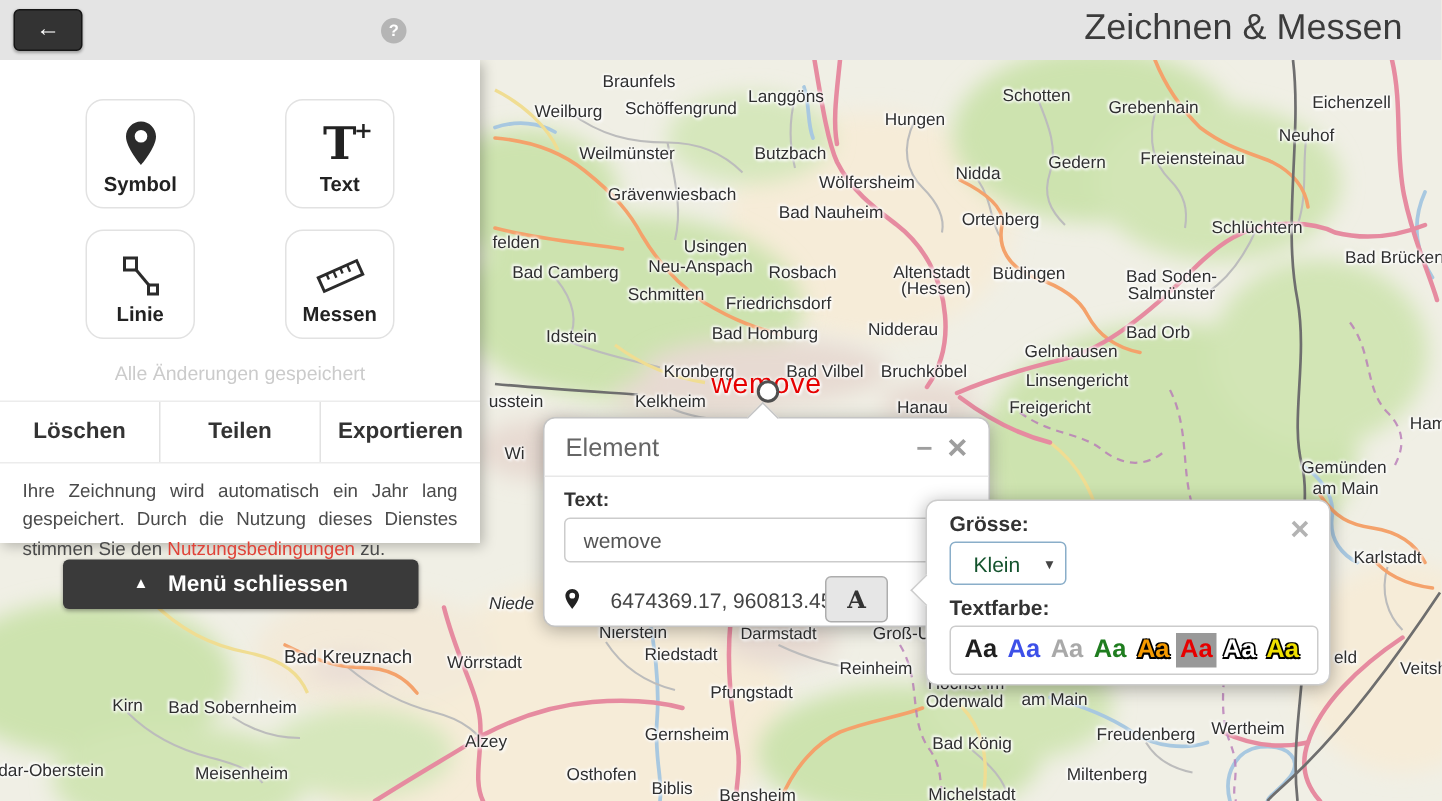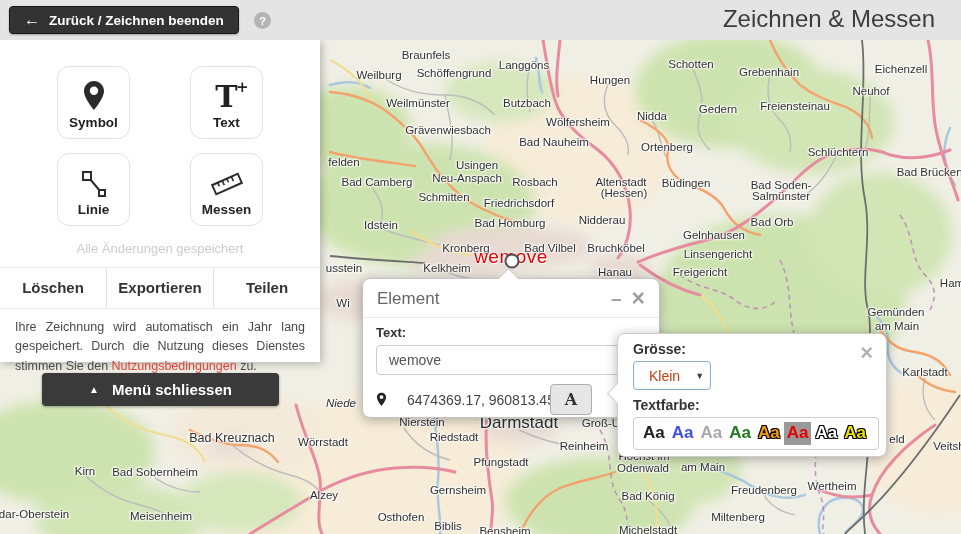--- a/index.html
+++ b/index.html
@@ -75,21 +75,21 @@
   
   #style-popup { position:absolute; left:617px; top:333px; width:270px; height:124px; background:#fff;
     border:1px solid #ccc; border-radius:8px; z-index:12; box-shadow:0 2px 12px rgba(0,0,0,.3); }
   #style-popup .notch { position:absolute; left:-8px; top:52px; width:15px; height:15px; background:#fff;
     transform:rotate(45deg); border-left:1px solid #ccc; border-bottom:1px solid #ccc; }
   #popup-close-icon { position:absolute; right:13px; top:6px; font-size:22px; color:#b3b3b3; font-weight:bold; cursor:pointer; }
   #popup-body { padding:7px 15px; }
   .popup-label { font-size:14px; font-weight:bold; color:#333; }
   #size-select { margin-top:4px; width:78px; height:29px; border:1px solid #8aaec9; border-radius:4px;
     display:flex; align-items:center; cursor:pointer; background:#fff; }
-  #size-select .val { font-size:14px; color:#c2410c; margin-left:15px; }
+  #size-select .val { font-size:14px; color:#14532d; margin-left:15px; }
   #size-select .caret { font-size:9px; color:#444; margin-left:15px; }
   #textfarbe-label { display:block; margin-top:7px; }
   #swatch-box { margin-top:4px; width:246px; height:33px; border:1px solid #ccc; border-radius:4px;
     display:flex; align-items:center; padding:0 6px; gap:1px; background:#fff; }
   .swatch { font-size:17px; font-weight:bold; padding:1px 3px; cursor:pointer; line-height:1.2; }
 </style>
 </head>
 <body>
 
 <div id="map">
@@ -259,21 +259,21 @@
       <span class="maplabel" style="left: 718px; top: 254px;">Linsengericht</span>
       <span class="maplabel" style="left: 700px; top: 272px;">Freigericht</span>
       <span class="maplabel" style="left: 343px; top: 303px;">Wi</span>
       <span class="maplabel" style="left: 896px; top: 312px;">Gemünden</span>
       <span class="maplabel" style="left: 897px; top: 326px;">am Main</span>
       <span class="maplabel" style="left: 952px; top: 283px;">Ham</span>
       <span class="maplabel" style="left: 925px; top: 372px;">Karlstadt</span>
       <span class="maplabel" style="left: 341px; top: 403px; font-style: italic;">Niede</span>
       <span class="maplabel" style="left: 404px; top: 422px; padding-left: 36px;">Nierstein</span>
       <span class="maplabel" style="left: 454px; top: 437px;">Riedstadt</span>
-      <span class="maplabel" style="left: 519px; top: 423px; font-size: 17px;">Darmstadt</span>
+      <span class="maplabel" style="left: 519px; top: 423px; font-size: 11px;">Darmstadt</span>
       <span class="maplabel" style="left: 601px; top: 423px;">Groß-U</span>
       <span class="maplabel" style="left: 584px; top: 446px;">Reinheim</span>
       <span class="maplabel" style="left: 232px; top: 438px; font-size: 12.5px;">Bad Kreuznach</span>
       <span class="maplabel" style="left: 323px; top: 442px;">Wörrstadt</span>
       <span class="maplabel" style="left: 85px; top: 471px;">Kirn</span>
       <span class="maplabel" style="left: 155px; top: 472px;">Bad Sobernheim</span>
       <span class="maplabel" style="left: 501px; top: 462px;">Pfungstadt</span>
       <span class="maplabel" style="left: 644px; top: 456px;">Höchst im</span>
       <span class="maplabel" style="left: 643px; top: 468px;">Odenwald</span>
       <span class="maplabel" style="left: 703px; top: 467px;">am Main</span>
@@ -292,21 +292,20 @@
       <span class="maplabel" style="left: 648px; top: 530px;">Michelstadt</span>
       <span class="maplabel" style="left: 505px; top: 531px;">Bensheim</span>
     </div>
   <span id="marker-label" style="left: 511px; top: 257px; color: rgb(230, 0, 0);">wemove</span>
   <div id="marker-dot" style="left: 512px; top: 261px;"></div>
 </div>
 
 <div id="header">
   <div id="back-button">
     <span class="arr">←</span>
-    <span>Zurück / Zeichnen beenden</span>
   </div>
   <div id="help-icon">?</div>
   <div id="page-title">Zeichnen &amp; Messen</div>
 </div>
 
 <div id="left-panel">
   <div id="tool-grid">
     <div class="tool-btn">
       <span class="ticon">
         <svg width="24" height="32" viewBox="0 0 24 32">
@@ -342,22 +341,22 @@
               <line x1="25" y1="10" x2="25" y2="15" stroke="#2b2b2b" stroke-width="1.6"></line>
             </g>
           </svg>
       </span>
       <span class="tlabel">Messen</span>
     </div>
   </div>
   <div id="saved-status">Alle Änderungen gespeichert</div>
   <div id="action-row">
     <div class="action-btn">Löschen</div>
+    <div class="action-btn">Teilen</div>
     <div class="action-btn">Exportieren</div>
-    <div class="action-btn">Teilen</div>
   </div>
   <div id="disclaimer"><span>Ihre Zeichnung wird automatisch ein Jahr lang gespeichert. Durch die Nutzung dieses Dienstes stimmen Sie den </span><a>Nutzungsbedingungen</a><span> zu.</span></div>
 </div>
 
 <div id="menu-close-button">
   <span class="tri">▲</span>
   <span>Menü schliessen</span>
 </div>
 
 <div id="element-dialog">

